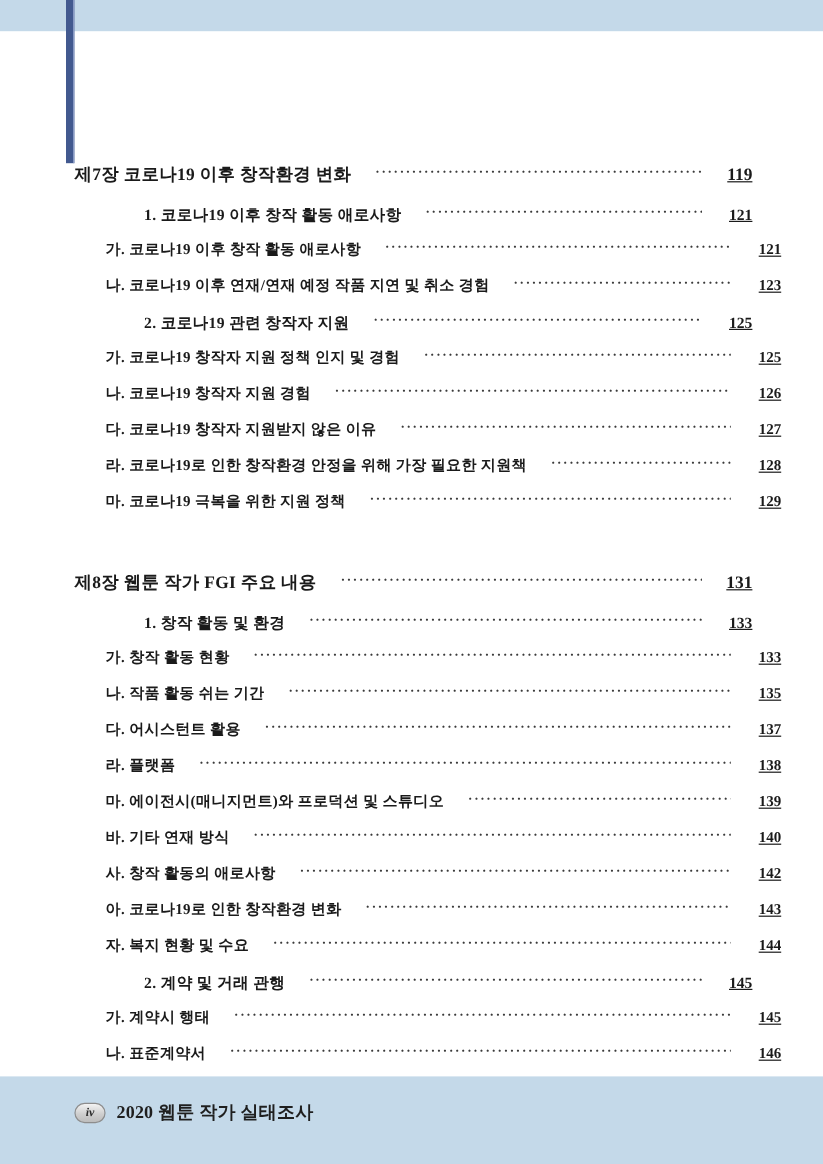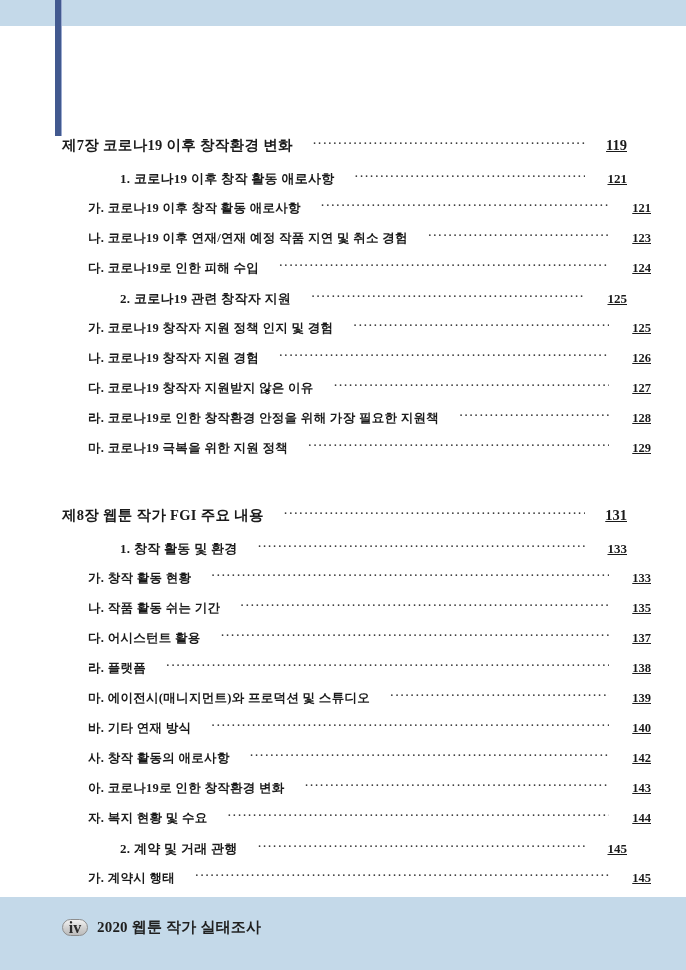--- a/index.html
+++ b/index.html
@@ -125,25 +125,26 @@
   }
   .page-badge {
     width: 26px;
     height: 17px;
     border-radius: 9px;
     background: linear-gradient(#f3f3f3, #cfcfcf 55%, #bdbdbd);
     border: 1px solid #8d8d8d;
     display: flex;
     align-items: center;
     justify-content: center;
-    font-size: 16px;
+    font-size: 10px;
     font-weight: bold;
     color: #2b2b2b;
     font-family: "Liberation Serif", serif;
     box-sizing: border-box;
+    font-style: italic;
   }
   .footer-text {
     margin-left: 9px;
     font-size: 15px;
     font-weight: bold;
     color: #1f1f1f;
     letter-spacing: 0.2px;
   }
 </style>
 </head>
@@ -166,25 +167,20 @@
       </div>
       <div class="toc-row lvl-2">
         <span class="label">가. 코로나19 이후 창작 활동 애로사항</span>
         <span class="leader"></span>
         <span class="page">121</span>
       </div>
       <div class="toc-row lvl-2">
         <span class="label">나. 코로나19 이후 연재/연재 예정 작품 지연 및 취소 경험</span>
         <span class="leader"></span>
         <span class="page">123</span>
-      </div>
-      <div class="toc-row lvl-2">
-        <span class="label">다. 코로나19로 인한 피해 수입</span>
-        <span class="leader"></span>
-        <span class="page">124</span>
       </div>
       <div class="toc-row lvl-1">
         <span class="label">2. 코로나19 관련 창작자 지원</span>
         <span class="leader"></span>
         <span class="page">125</span>
       </div>
       <div class="toc-row lvl-2">
         <span class="label">가. 코로나19 창작자 지원 정책 인지 및 경험</span>
         <span class="leader"></span>
         <span class="page">125</span>

